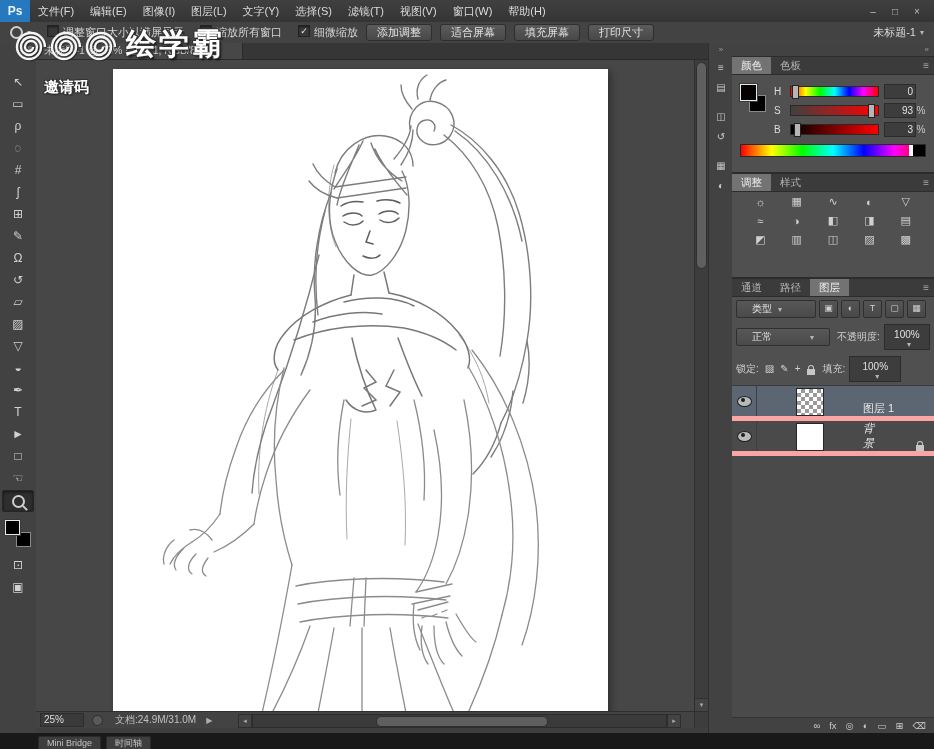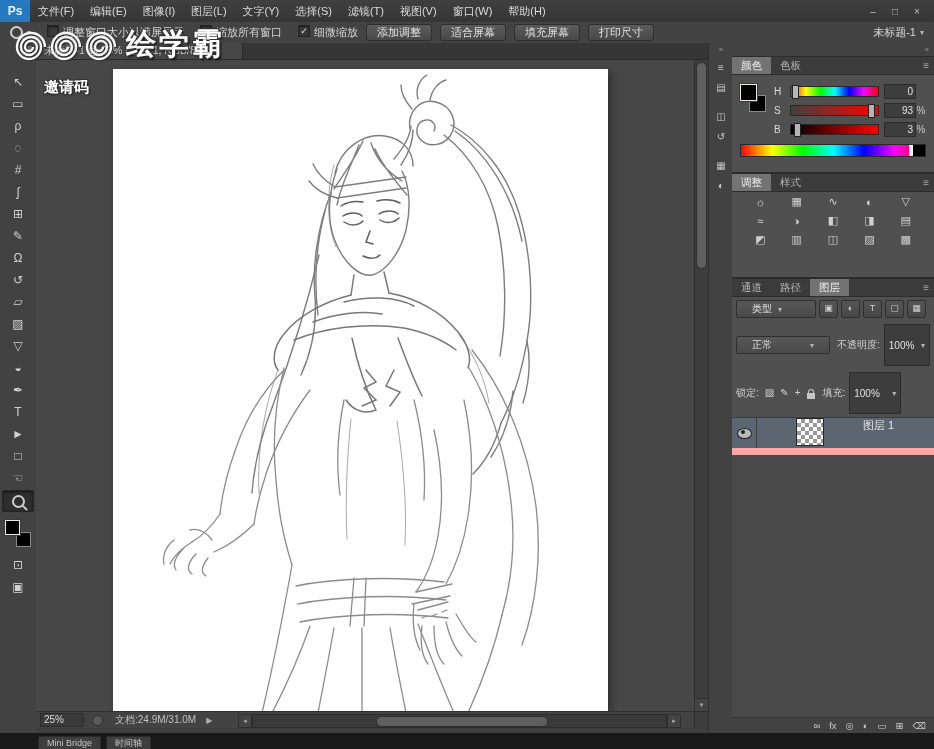--- a/index.html
+++ b/index.html
@@ -118,27 +118,27 @@
   .lp-row{display:flex;align-items:center;padding:3px 4px;flex:none;}
   .lp-drop{height:16px;background:linear-gradient(#575757,#4a4a4a);border:1px solid #2f2f2f;border-radius:2px;
            display:flex;align-items:center;padding:0 15px;font-size:10px;color:#e0e0e0;}
   .lp-drop .caret{margin-left:6px;}
   .fdrop{width:48px;}
   .ficon{width:17px;height:16px;margin-left:3px;background:linear-gradient(#555,#484848);border:1px solid #2f2f2f;
          border-radius:2px;font-size:9px;color:#d0d0d0;text-align:center;line-height:15px;}
   .bdrop{width:72px;justify-content:space-between;}
   .lp-label{font-size:10px;color:#cfcfcf;margin-left:7px;white-space:nowrap;}
   .vbox{width:42px;height:16px;background:#3d3d3d;border:1px solid #2c2c2c;display:flex;align-items:center;
-        justify-content:space-between;padding:12px 4px;font-size:10px;color:#e0e0e0;margin-left:4px;}
+        justify-content:space-between;padding:4px 4px;font-size:10px;color:#e0e0e0;margin-left:4px;flex-direction:column;}
   .lock-ico{font-size:10px;color:#cfcfcf;margin-left:6px;line-height:16px;}
   .css-lock{position:relative;display:inline-block;width:8px;height:6px;background:#c6c6c6;margin-left:7px;margin-top:5px;}
   .css-lock::before{content:"";position:absolute;left:1px;top:-4px;width:4px;height:4px;
                     border:1.5px solid #c6c6c6;border-bottom:none;border-radius:3px 3px 0 0;}
   .layer-list{flex:1;background:#4a4a4a;border-top:1px solid #3c3c3c;display:flex;flex-direction:column;}
-  .lrow{height:30px;display:flex;align-items:flex-start;border-bottom:7px solid #fca5a5;flex:none;gap:32px;}
+  .lrow{height:30px;display:flex;align-items:flex-end;border-bottom:5px solid #fca5a5;flex:none;gap:32px;}
   .lrow.selected{background:#5c6673;}
   .eye-cell{width:24px;align-self:stretch;border-right:1px solid #3e3e3e;display:flex;align-items:center;justify-content:center;flex:none;}
   .eye{position:relative;display:inline-block;width:13px;height:9px;background:#b9b9b9;border-radius:50%;border:1px solid #1f1f1f;}
   .eye::after{content:"";position:absolute;left:3.5px;top:1.5px;width:4px;height:4px;background:#1f1f1f;border-radius:50%;}
   .thumb{width:26px;height:26px;border:1px solid #262626;margin:0 7px;flex:none;}
   .thumb.checker{background-color:#fff;
        background-image:linear-gradient(45deg,#9a9a9a 25%,transparent 25%,transparent 75%,#9a9a9a 75%),
                         linear-gradient(45deg,#9a9a9a 25%,#fff 25%,#fff 75%,#9a9a9a 75%);
        background-size:8px 8px;background-position:0 0,4px 4px;}
   .thumb.white{background:#fff;}
@@ -510,20 +510,28 @@
         </div>
       </div>
       <div class="layer-list">
         <div class="lrow selected">
           <div class="eye-cell">
               <span class="eye"></span>
             </div>
           <div class="thumb checker"></div>
           <span class="lname">图层 1</span>
         </div>
+        <div class="lrow">
+          <div class="eye-cell">
+              <span class="eye"></span>
+            </div>
+          <div class="thumb white"></div>
+          <span class="lname italic">背景</span>
+          <span class="css-lock"></span>
+        </div>
       </div>
       <div class="lp-bottom">
         <span class="lb-ico">∞</span>
         <span class="lb-ico">fx</span>
         <span class="lb-ico">◎</span>
         <span class="lb-ico">◐</span>
         <span class="lb-ico">▭</span>
         <span class="lb-ico">⊞</span>
         <span class="lb-ico">⌫</span>
       </div>

